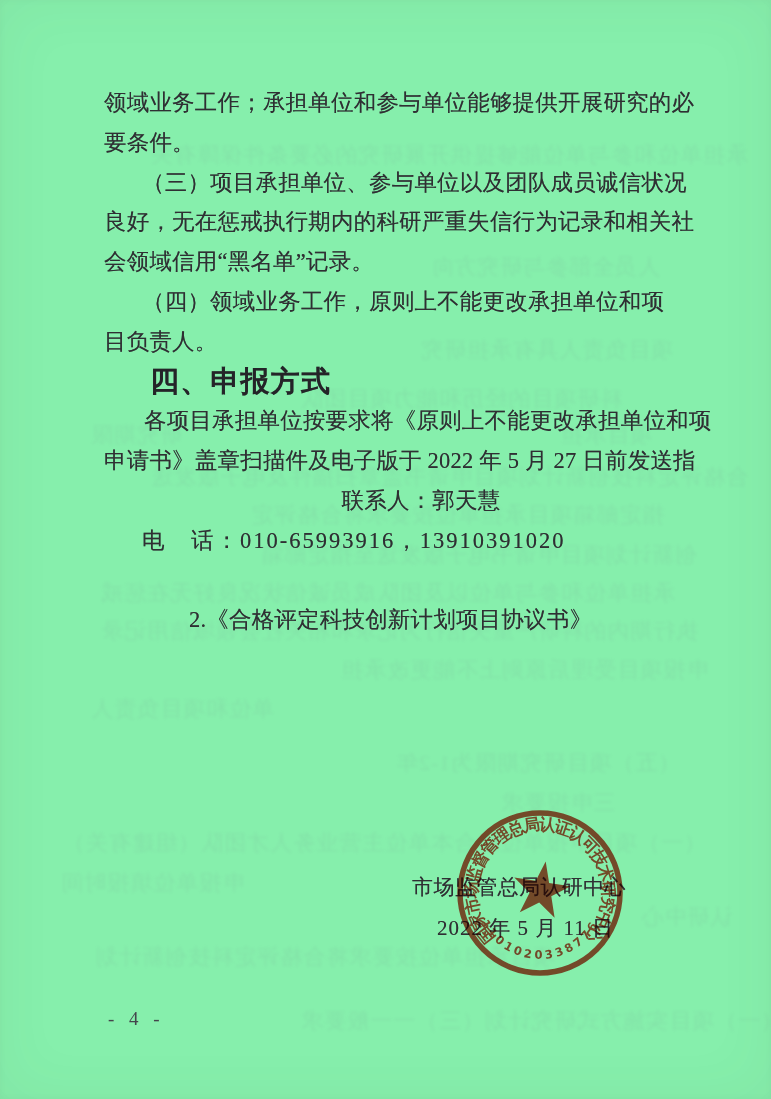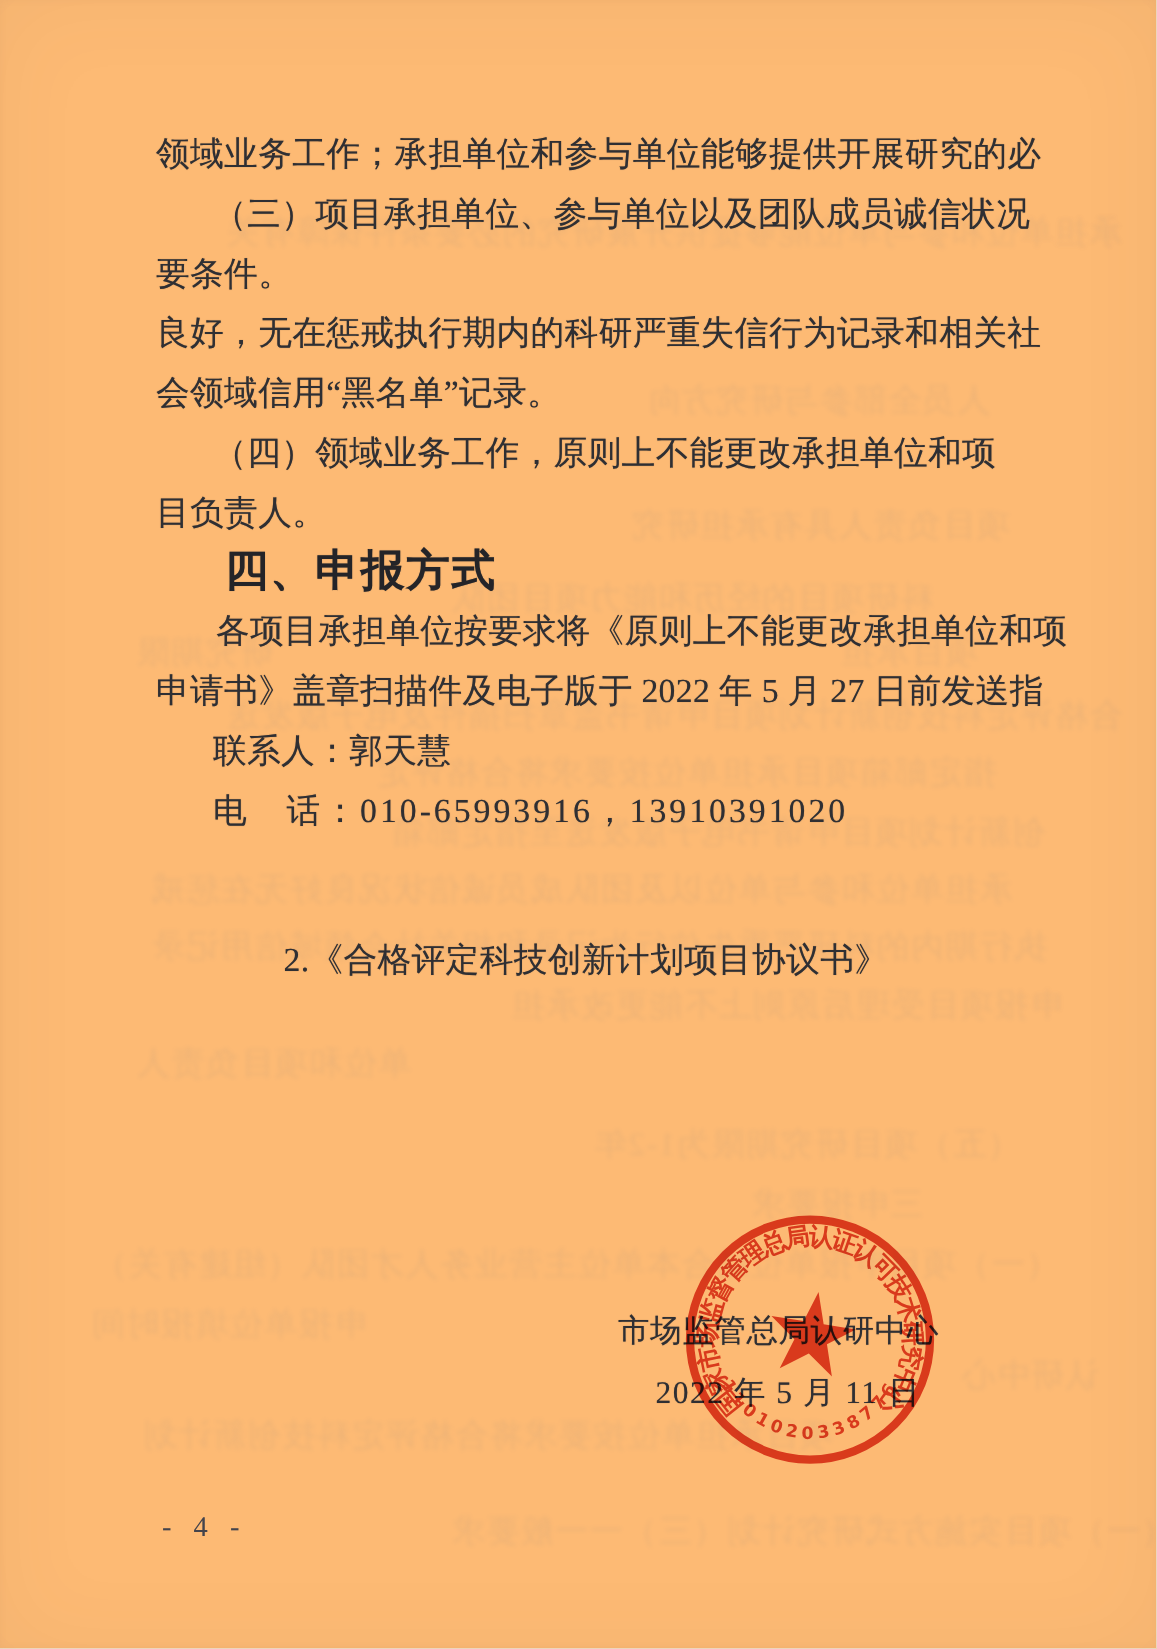--- a/index.html
+++ b/index.html
@@ -1,20 +1,20 @@
 <!DOCTYPE html>
 <html><head>
 <meta charset="utf-8">
 <style>
   html,body{margin:0;padding:0;background:#e8e8e8;}
   .page{
     position:relative;
     width:771px;height:1099px;
     margin:0 auto;
-    background:#fdba74;
+    background:#86efac;
     overflow:hidden;
     box-shadow:inset 0 0 60px rgba(90,85,70,0.06), inset 0 0 6px rgba(90,85,70,0.05);
     font-family:"Liberation Serif","DejaVu Serif",serif;
   }
   
   .bleed{position:absolute;inset:0;pointer-events:none;}
   .bleed .ghost{
     position:absolute;
     white-space:nowrap;
     font-size:22px;
@@ -109,33 +109,33 @@
       <div class="ghost" style="top: 788px; left: 500px;">三申报要求</div>
       <div class="ghost" style="top: 828px; left: 62px;">（一）项目申报单位结合本单位主营业务人才团队（组建有关）</div>
       <div class="ghost" style="top: 868px; left: 60px;">申报单位填报时间</div>
       <div class="ghost" style="top: 902px; left: 640px;">认研中心</div>
       <div class="ghost" style="top: 942px; left: 95px;">项目承担单位按要求将合格评定科技创新计划</div>
       <div class="ghost" style="top: 1006px; left: 300px;">（一）项目实施方式研究计划（三）一一般要求</div>
     </div>
 
   <div class="content">
       <div class="line">领域业务工作；承担单位和参与单位能够提供开展研究的必</div>
+      <div class="line">要条件。</div>
       <div class="line" style="padding-left: 38px;">（三）项目承担单位、参与单位以及团队成员诚信状况</div>
-      <div class="line">要条件。</div>
       <div class="line">良好，无在惩戒执行期内的科研严重失信行为记录和相关社</div>
       <div class="line">会领域信用“黑名单”记录。</div>
       <div class="line" style="padding-left: 38px;">（四）领域业务工作，原则上不能更改承担单位和项</div>
       <div class="line">目负责人。</div>
       <div class="line heading" style="padding-left: 46px;">四、申报方式</div>
       <div class="line" style="padding-left: 40px;">各项目承担单位按要求将《原则上不能更改承担单位和项</div>
       <div class="line">申请书》盖章扫描件及电子版于 2022 年 5 月 27 日前发送指</div>
-      <div class="line" style="padding-left: 38px;">联系人：郭天慧</div>
+      <div class="line" style="padding-left: 38px; text-align: center;">联系人：郭天慧</div>
       <div class="line" style="padding-left: 38px; letter-spacing: 2px;">电　话：010-65993916，13910391020</div>
       <div class="line blank"></div>
-      <div class="line" style="padding-left: 85px; margin-top: 20px;">2.《合格评定科技创新计划项目协议书》</div>
+      <div class="line" style="padding-left: 85px;">2.《合格评定科技创新计划项目协议书》</div>
     </div>
 
   <div class="sig-org">市场监管总局认研中心</div>
   <div class="sig-date">2022 年 5 月 11 日</div>
 
   <div class="seal">
     <svg viewBox="-95 -95 190 190" xmlns="http://www.w3.org/2000/svg">
       <defs>
         <path id="ringPath" d="M -44.55 44.55 A 63 63 0 1 1 44.55 -44.55 A 63 63 0 0 1 44.55 44.55" fill="none"></path>
         <path id="codePath" d="M -57.16 33 A 66 66 0 0 0 57.16 33" fill="none"></path>

